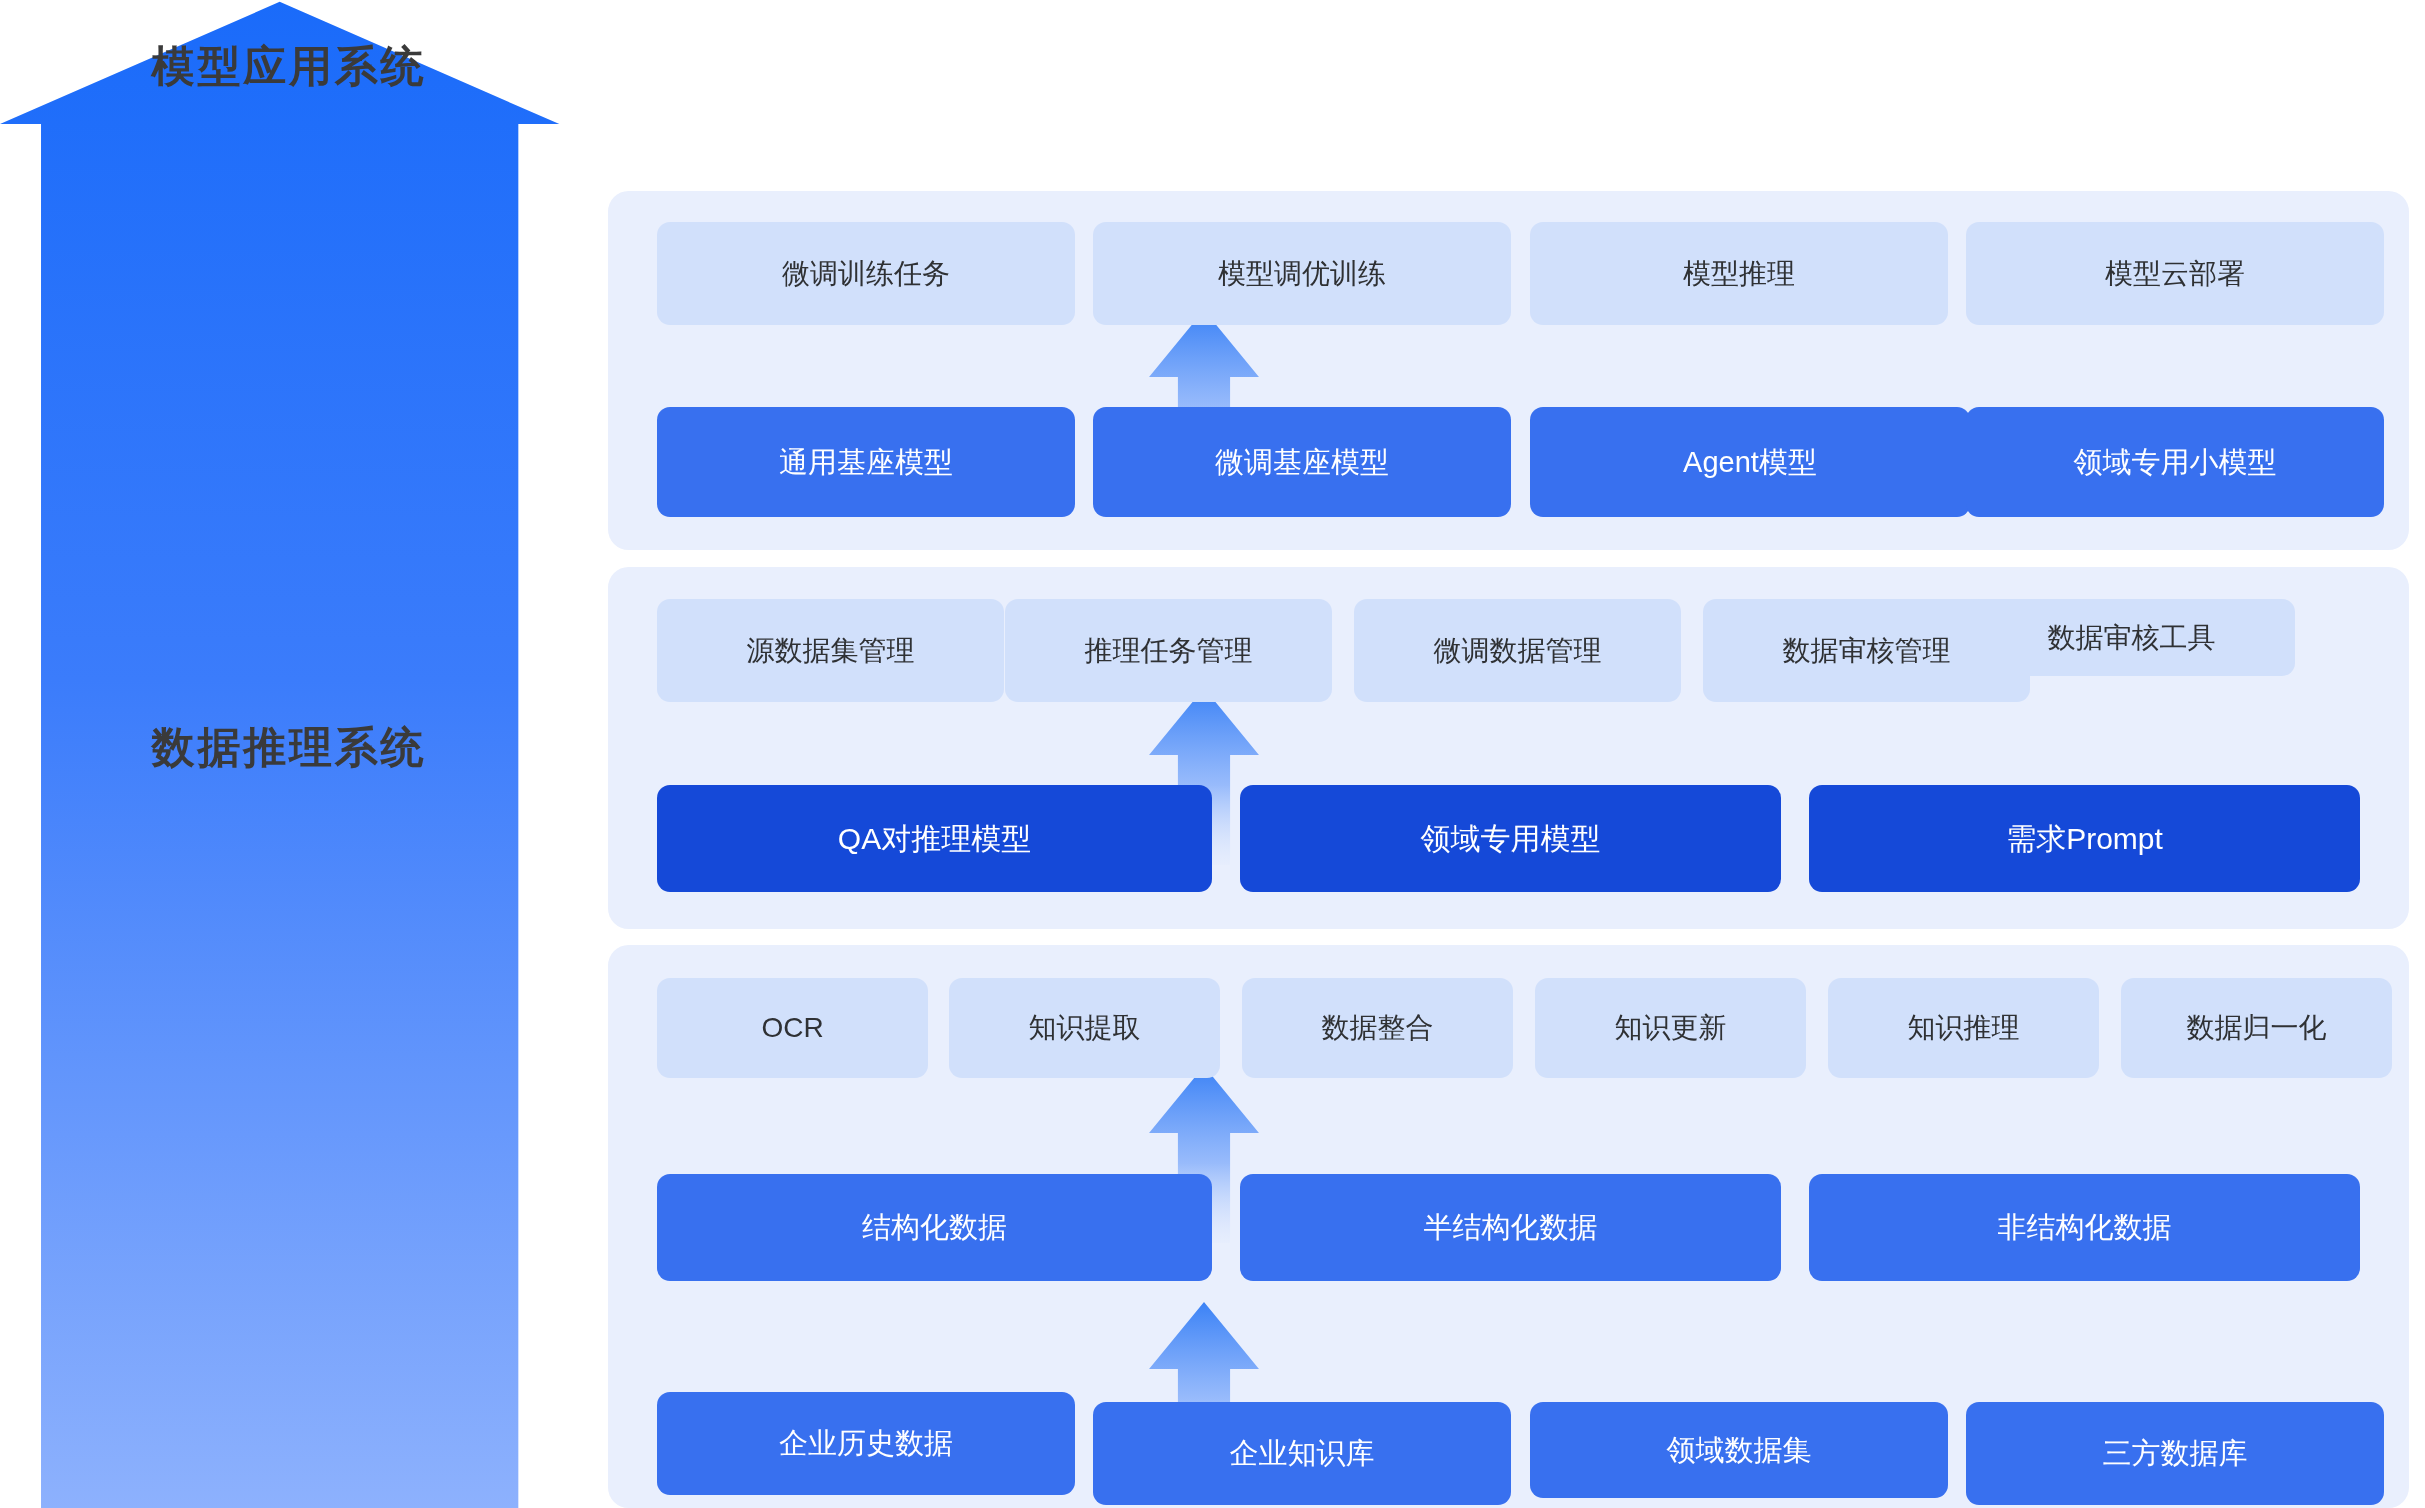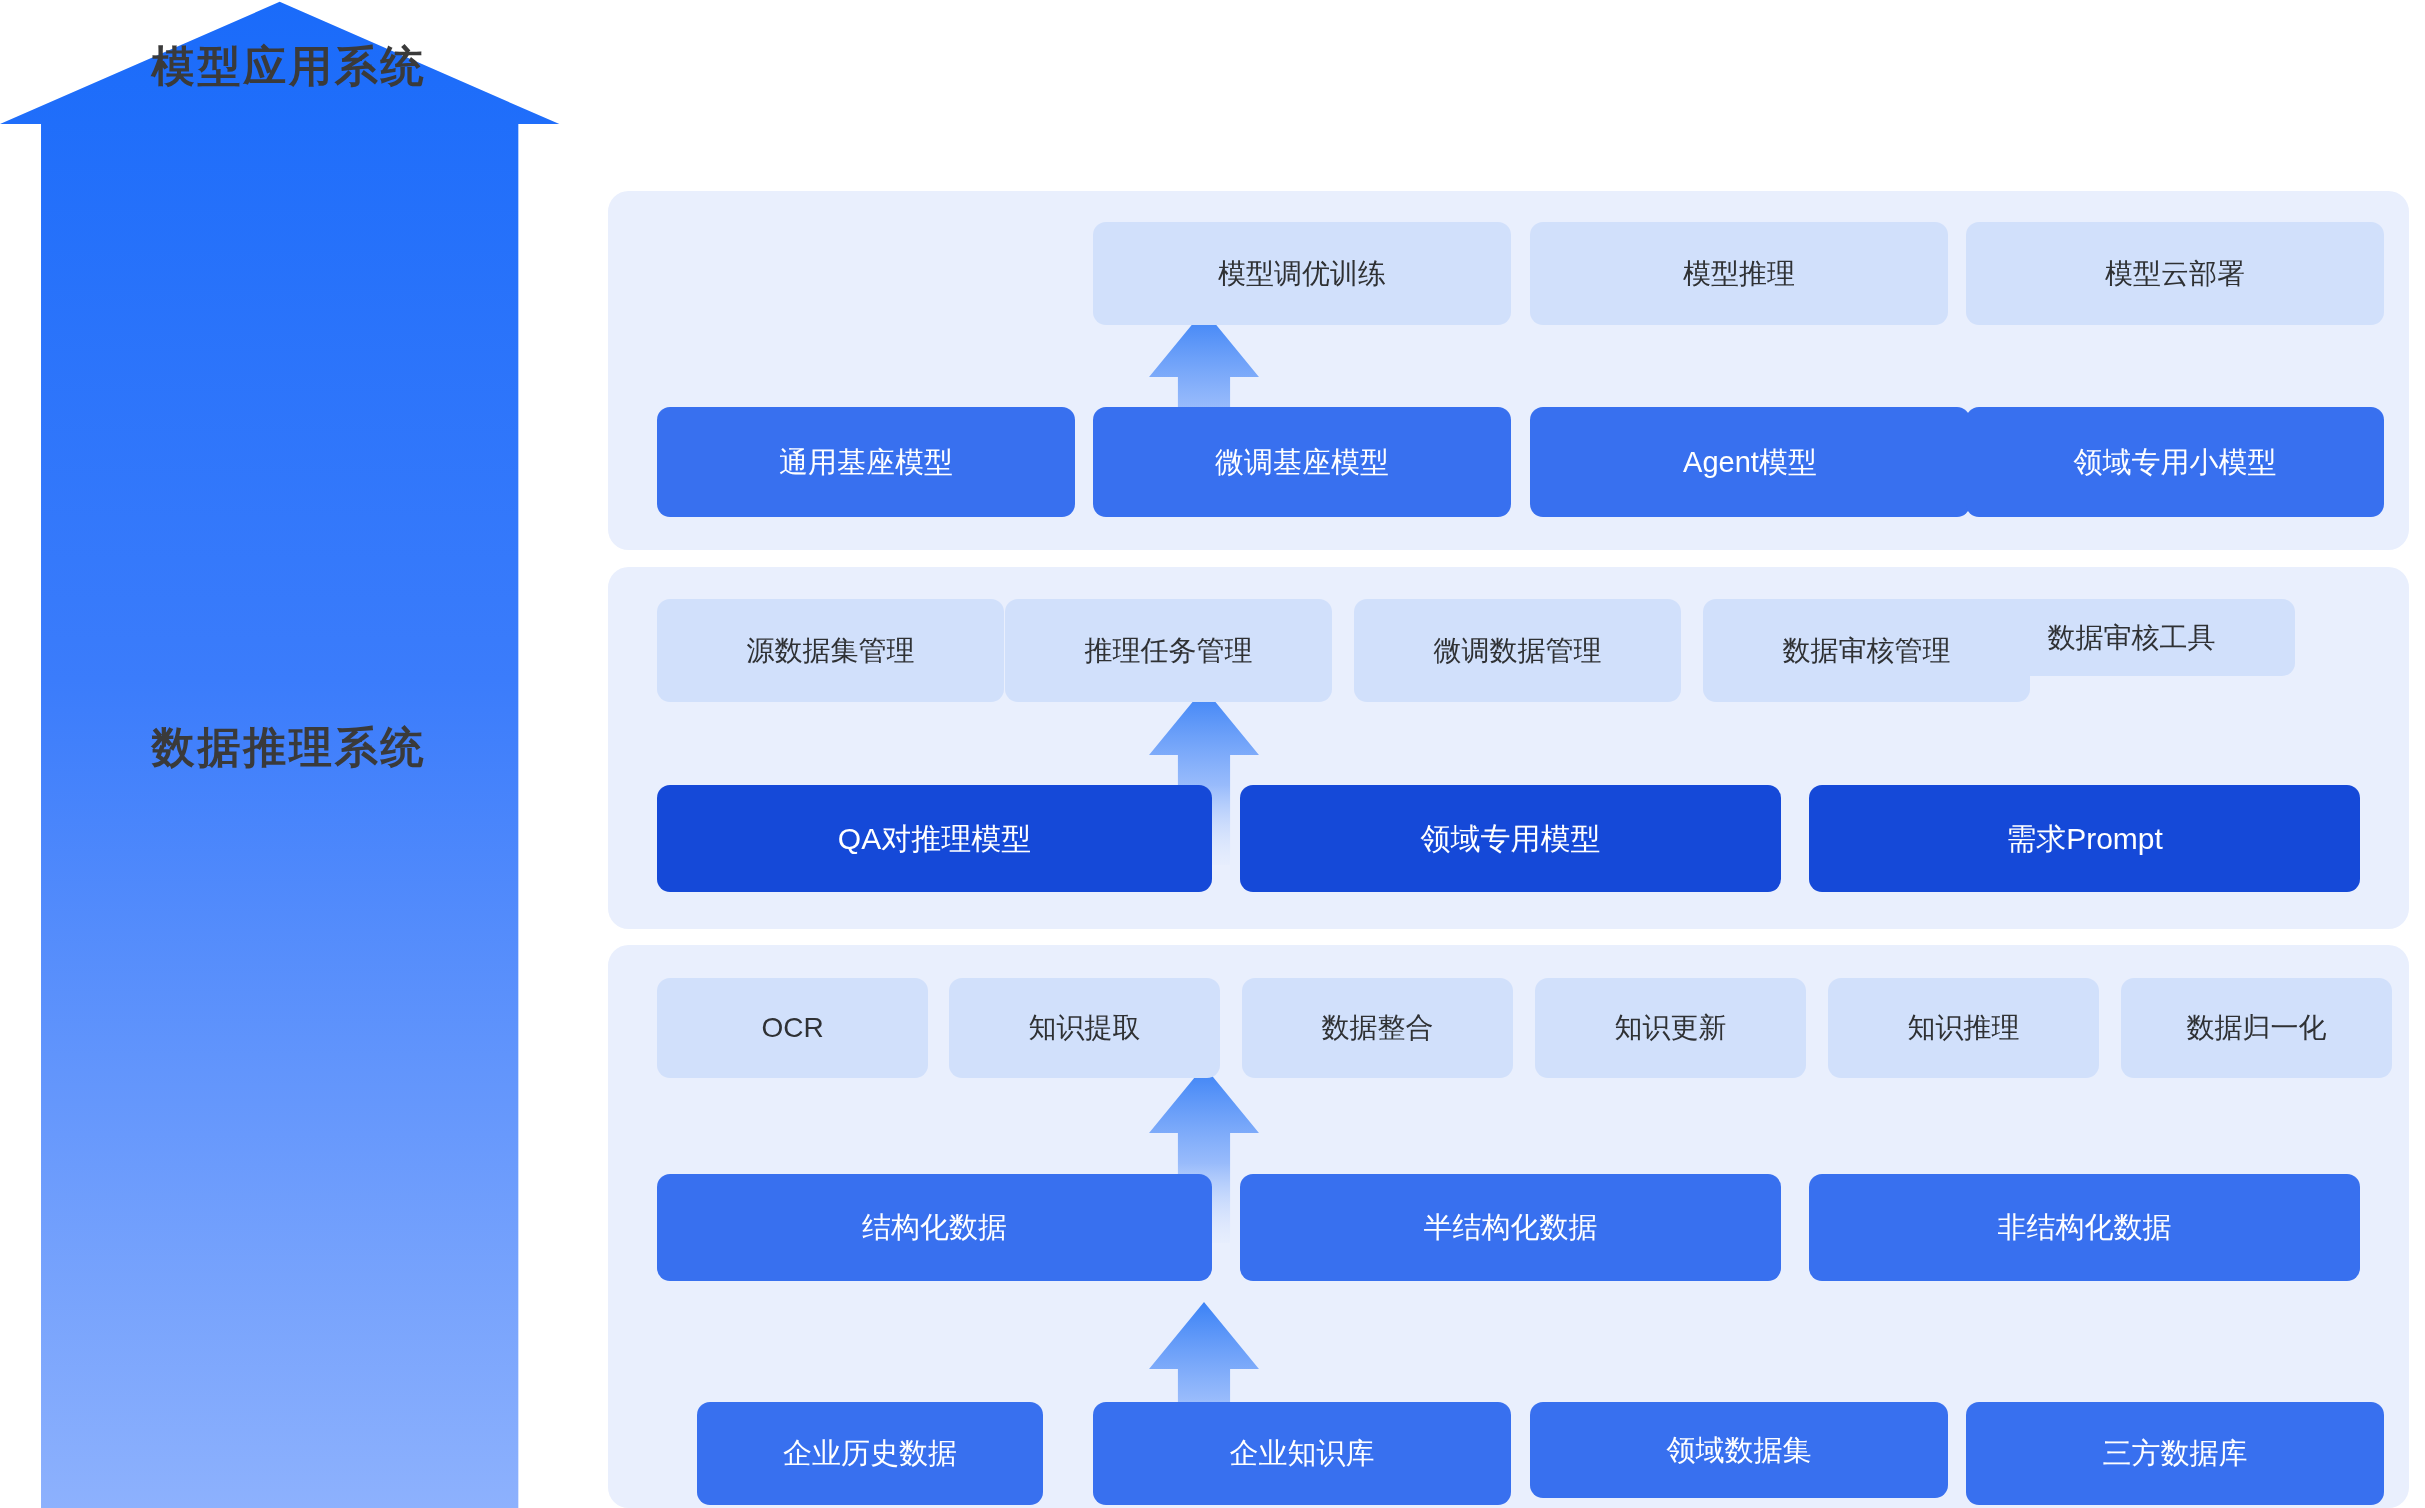--- a/index.html
+++ b/index.html
@@ -128,20 +128,21 @@
       <defs>
         <linearGradient id="cg1" x1="0" y1="0" x2="0" y2="1">
           <stop offset="0%" stop-color="#3b82f6" stop-opacity="1"></stop>
           <stop offset="55%" stop-color="#8ab2fb" stop-opacity="0.85"></stop>
           <stop offset="100%" stop-color="#dfe9fd" stop-opacity="0.25"></stop>
         </linearGradient>
       </defs>
       <path d="M 59 0 L 118 72 L 87 72 L 87 190 L 31 190 L 31 72 L 0 72 Z" fill="url(#cg1)"></path>
     </svg>
 
+    <div class="box light" style="left:49px;  top:31px; width:418px; height:103px;">微调训练任务</div>
     <div class="box light" style="left:485px; top:31px; width:418px; height:103px;">模型调优训练</div>
     <div class="box light" style="left:922px; top:31px; width:418px; height:103px;">模型推理</div>
     <div class="box light" style="left:1358px;top:31px; width:418px; height:103px;">模型云部署</div>
 
     <div class="box strong" style="left:49px;  top:216px; width:418px; height:110px;">通用基座模型</div>
     <div class="box strong" style="left:485px; top:216px; width:418px; height:110px;">微调基座模型</div>
     <div class="box strong" style="left:922px; top:216px; width:440px; height:110px;">Agent模型</div>
     <div class="box strong" style="left:1358px;top:216px; width:418px; height:110px;">领域专用小模型</div>
   </div>
 
@@ -197,20 +198,20 @@
     <div class="box light" style="left:341px; top:33px; width:271px; height:100px;">知识提取</div>
     <div class="box light" style="left:634px; top:33px; width:271px; height:100px;">数据整合</div>
     <div class="box light" style="left:927px; top:33px; width:271px; height:100px;">知识更新</div>
     <div class="box light" style="left:1220px;top:33px; width:271px; height:100px;">知识推理</div>
     <div class="box light" style="left:1513px;top:33px; width:271px; height:100px;">数据归一化</div>
 
     <div class="box strong" style="left:49px;  top:229px; width:555px; height:107px;">结构化数据</div>
     <div class="box strong" style="left:632px; top:229px; width:541px; height:107px;">半结构化数据</div>
     <div class="box strong" style="left:1201px;top:229px; width:551px; height:107px;">非结构化数据</div>
 
-    <div class="box strong" style="left:49px;  top:457px; width:346px; height:103px;margin-left:40px;">企业历史数据</div>
+    <div class="box strong" style="left:49px;  top:447px; width:418px; height:103px;">企业历史数据</div>
     <div class="box strong" style="left:485px; top:457px; width:418px; height:103px;">企业知识库</div>
     <div class="box strong" style="left:922px; top:457px; width:418px; height:96px;">领域数据集</div>
     <div class="box strong" style="left:1358px;top:457px; width:418px; height:103px;">三方数据库</div>
   </div>
 
 </div>
 
 
 </body></html>

